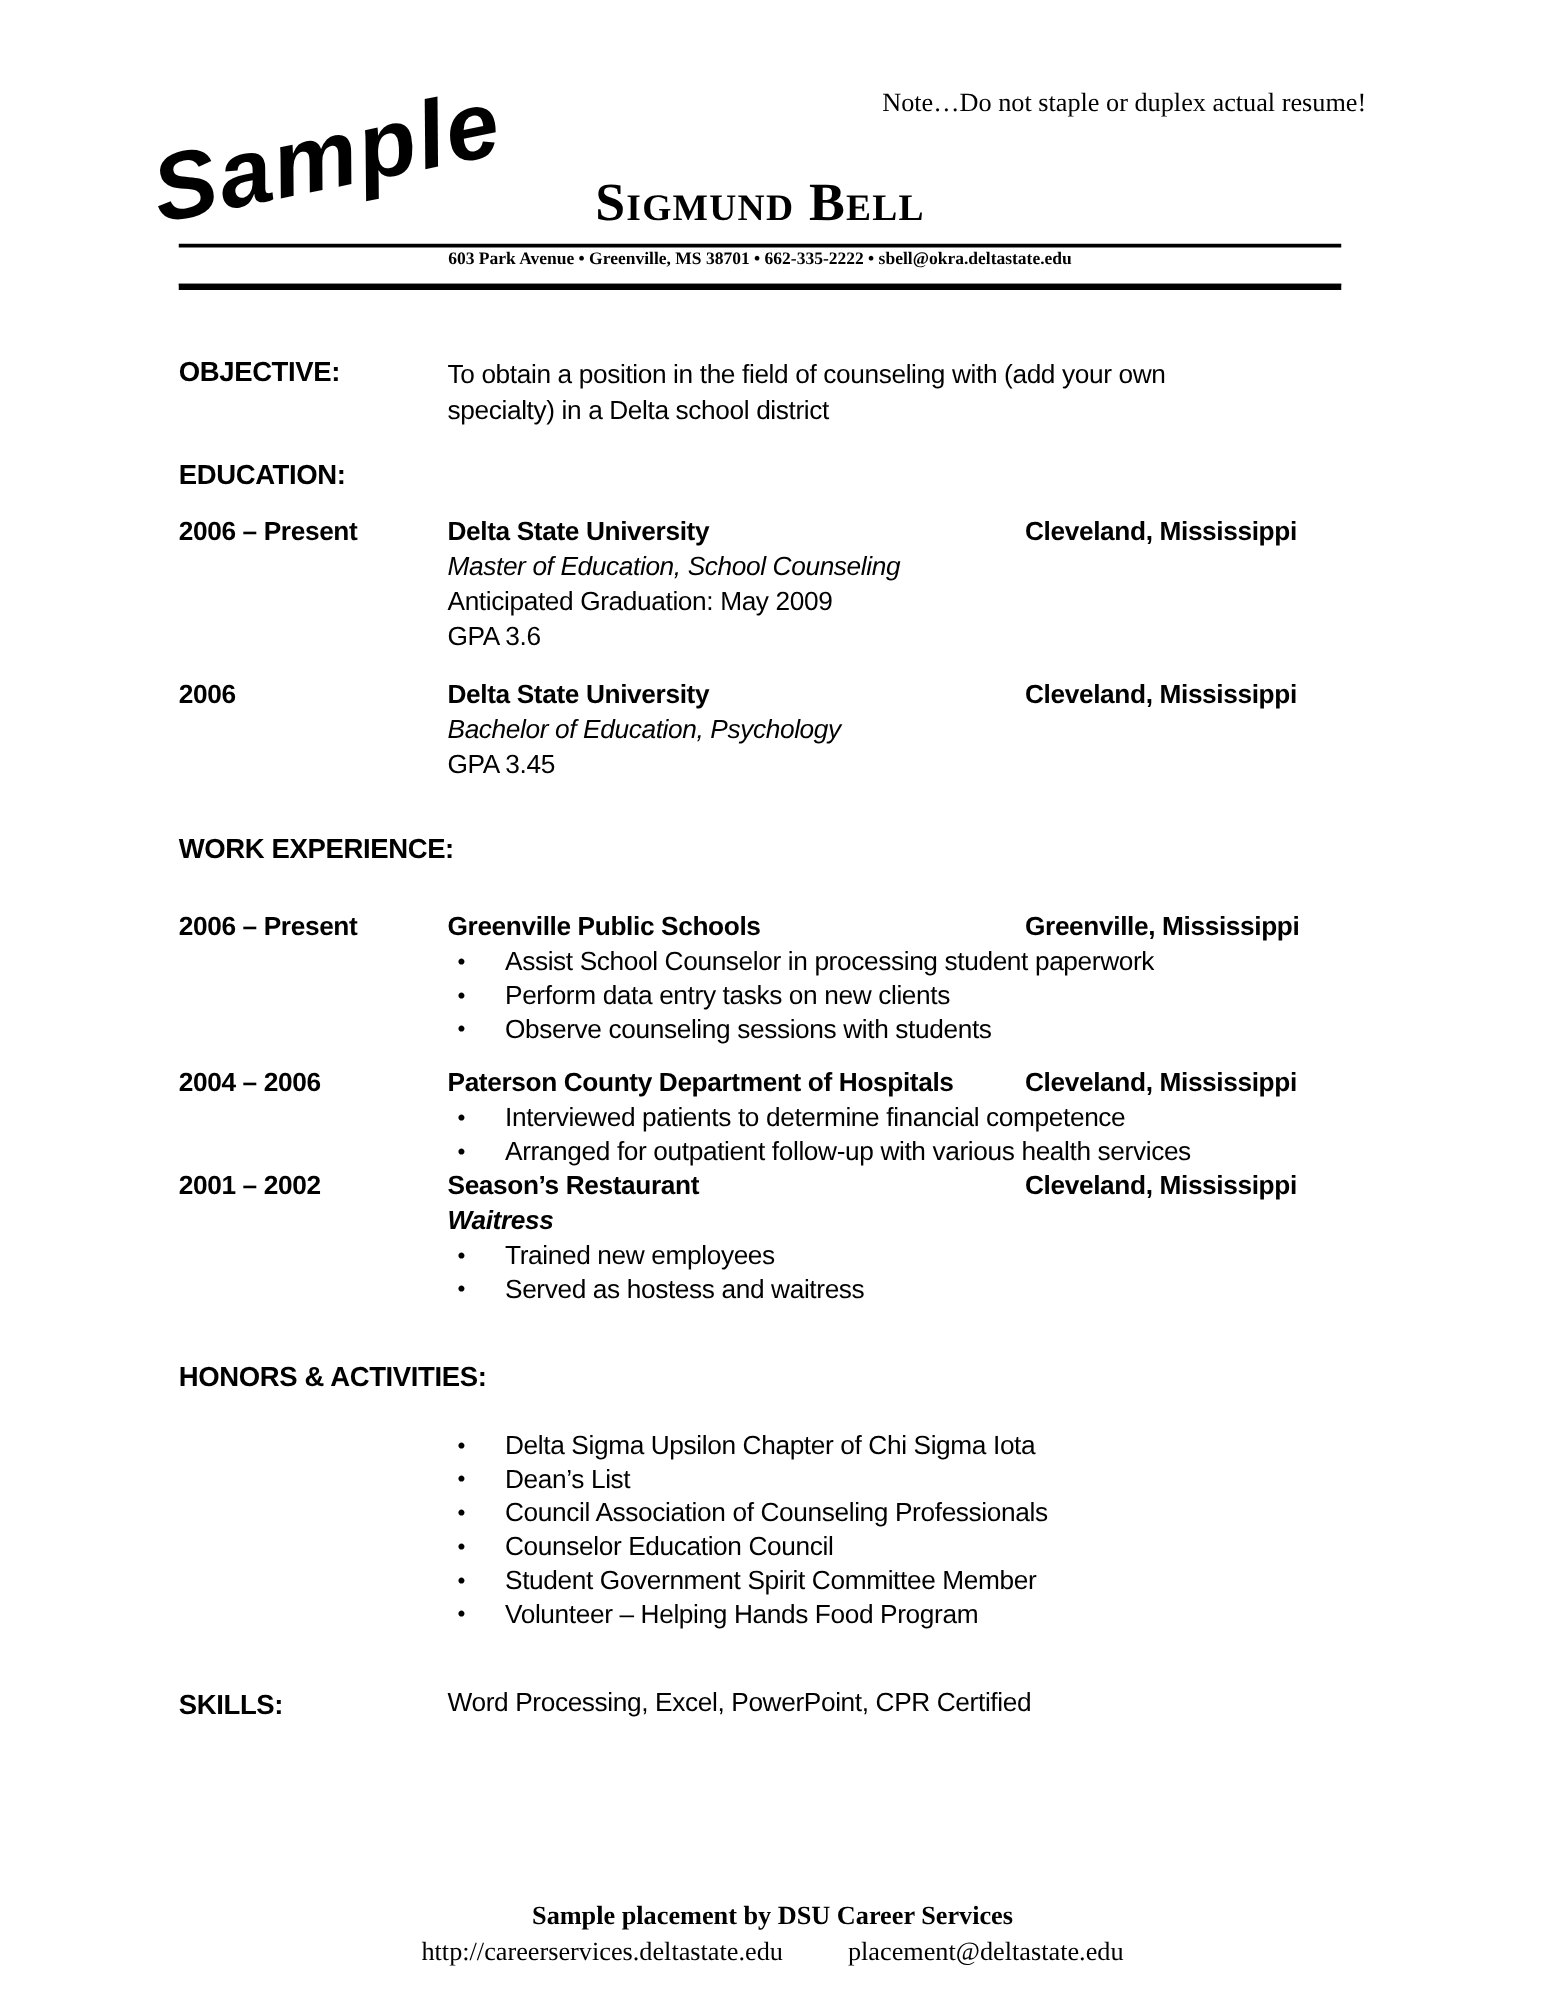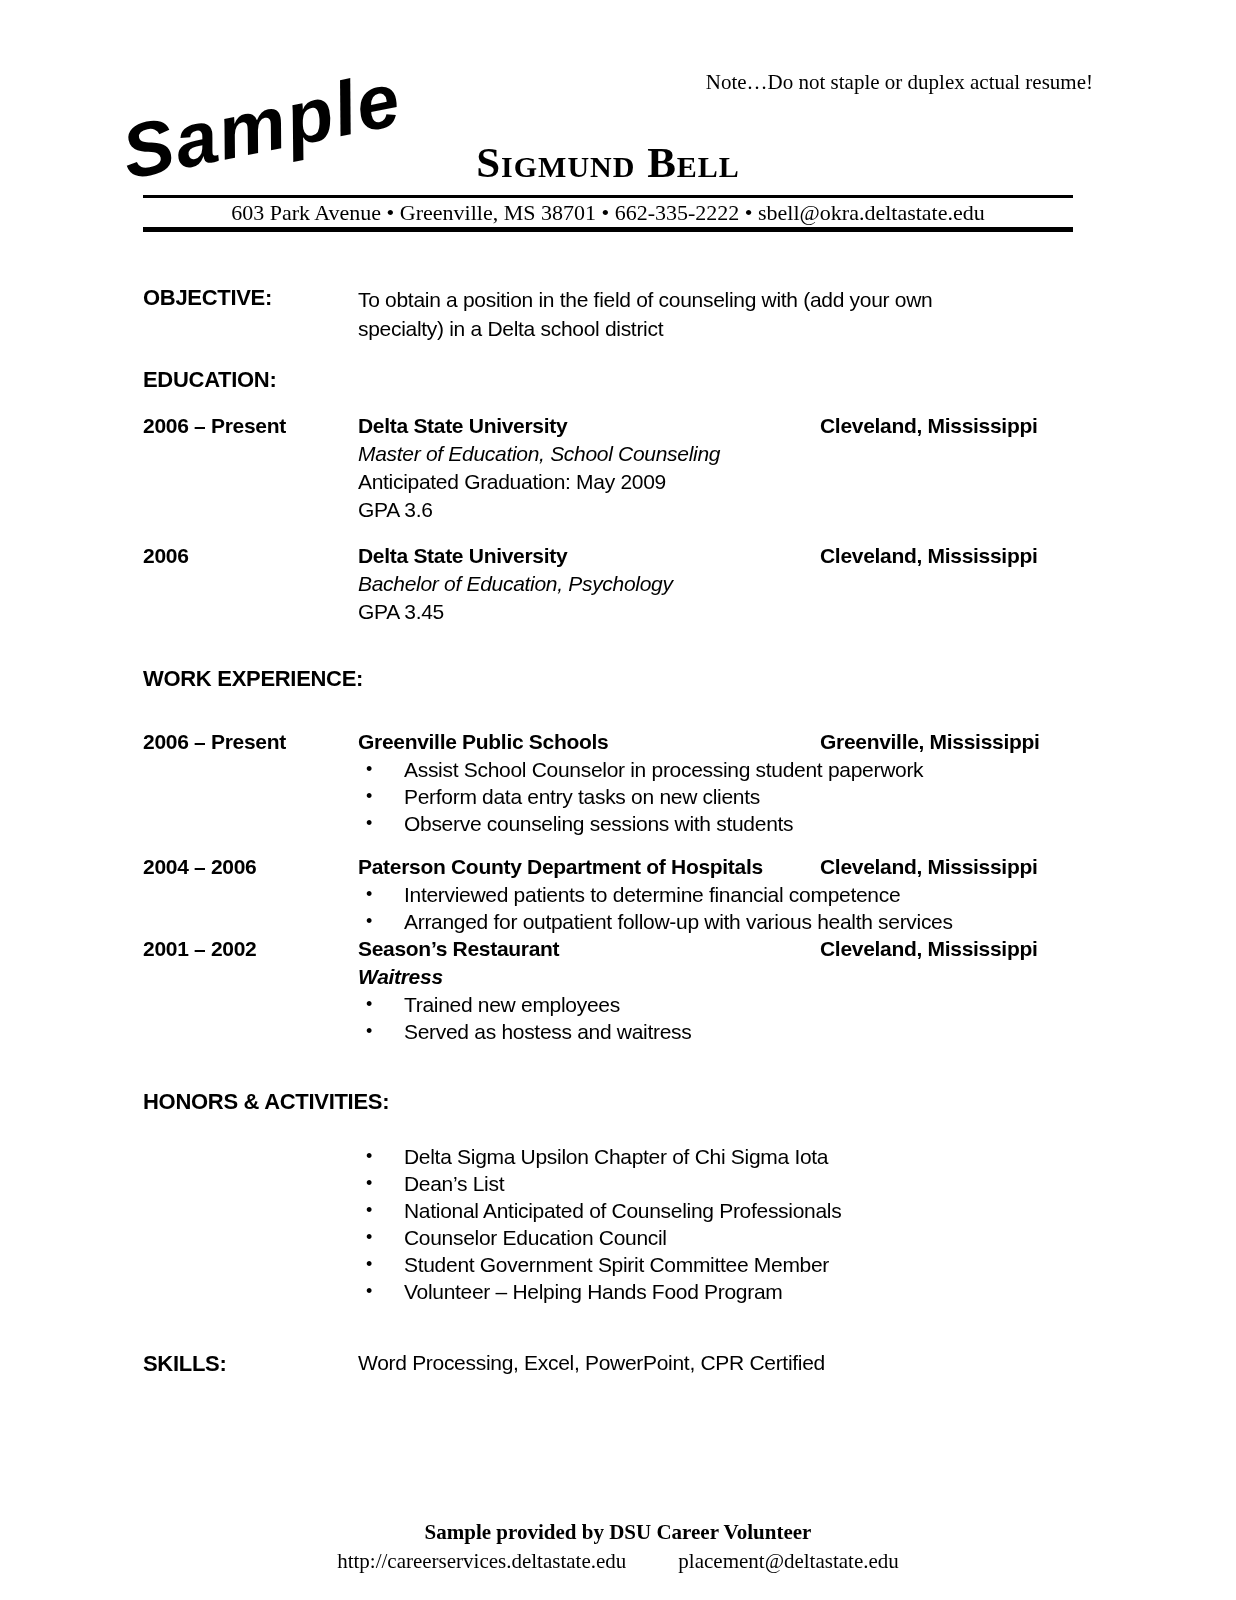--- a/index.html
+++ b/index.html
@@ -20,21 +20,21 @@
     font-family:"Liberation Serif",serif;font-size:21px;letter-spacing:0;
   }
   .name{
     position:absolute;left:143px;top:138px;width:930px;text-align:center;
     font-family:"Liberation Serif",serif;font-variant:small-caps;font-weight:bold;
     font-size:43px;letter-spacing:1px;
   }
   .rule-single{position:absolute;left:143px;top:195px;width:930px;height:3px;background:#000;}
   .address{
     position:absolute;left:143px;top:200px;width:930px;text-align:center;
-    font-family:"Liberation Serif",serif;font-weight:normal;font-size:22px;letter-spacing:0;
+    font-family:"Liberation Serif",serif;font-weight:bold;font-size:14px;letter-spacing:0;
   }
   .rule-double{position:absolute;left:143px;top:227px;width:930px;height:4px;background:#000;border-top:1px solid #000;}
   
   .content{position:absolute;left:143px;top:285px;width:930px;}
   .row{display:grid;grid-template-columns:215px 1fr;}
   .label{font-weight:bold;font-size:22px;}
   .heading{font-weight:bold;font-size:22px;margin:0;letter-spacing:-0.3px;}
   .obj-text{max-width:648px;line-height:29px;}
   .edu-heading{margin-top:24px;}
   .work-heading{margin-top:40px;}
@@ -175,21 +175,21 @@
       <div class="bullet-row">
         <span class="bullet-dot">•</span>
         <span class="bullet-text">Delta Sigma Upsilon Chapter of Chi Sigma Iota</span>
       </div>
       <div class="bullet-row">
         <span class="bullet-dot">•</span>
         <span class="bullet-text">Dean’s List</span>
       </div>
       <div class="bullet-row">
         <span class="bullet-dot">•</span>
-        <span class="bullet-text">National Anticipated of Counseling Professionals</span>
+        <span class="bullet-text">Council Association of Counseling Professionals</span>
       </div>
       <div class="bullet-row">
         <span class="bullet-dot">•</span>
         <span class="bullet-text">Counselor Education Council</span>
       </div>
       <div class="bullet-row">
         <span class="bullet-dot">•</span>
         <span class="bullet-text">Student Government Spirit Committee Member</span>
       </div>
       <div class="bullet-row">
@@ -198,17 +198,17 @@
       </div>
     </div>
 
   <div class="row skills-row">
     <div class="label">SKILLS:</div>
     <div>Word Processing, Excel, PowerPoint, CPR Certified</div>
   </div>
 
 </div>
 
-<div class="footer-bold">Sample provided by DSU Career Volunteer</div>
+<div class="footer-bold">Sample placement by DSU Career Services</div>
 <div class="footer-links">
   <span>http://careerservices.deltastate.edu</span>
   <span>placement@deltastate.edu</span>
 </div>
 
 </body></html>

